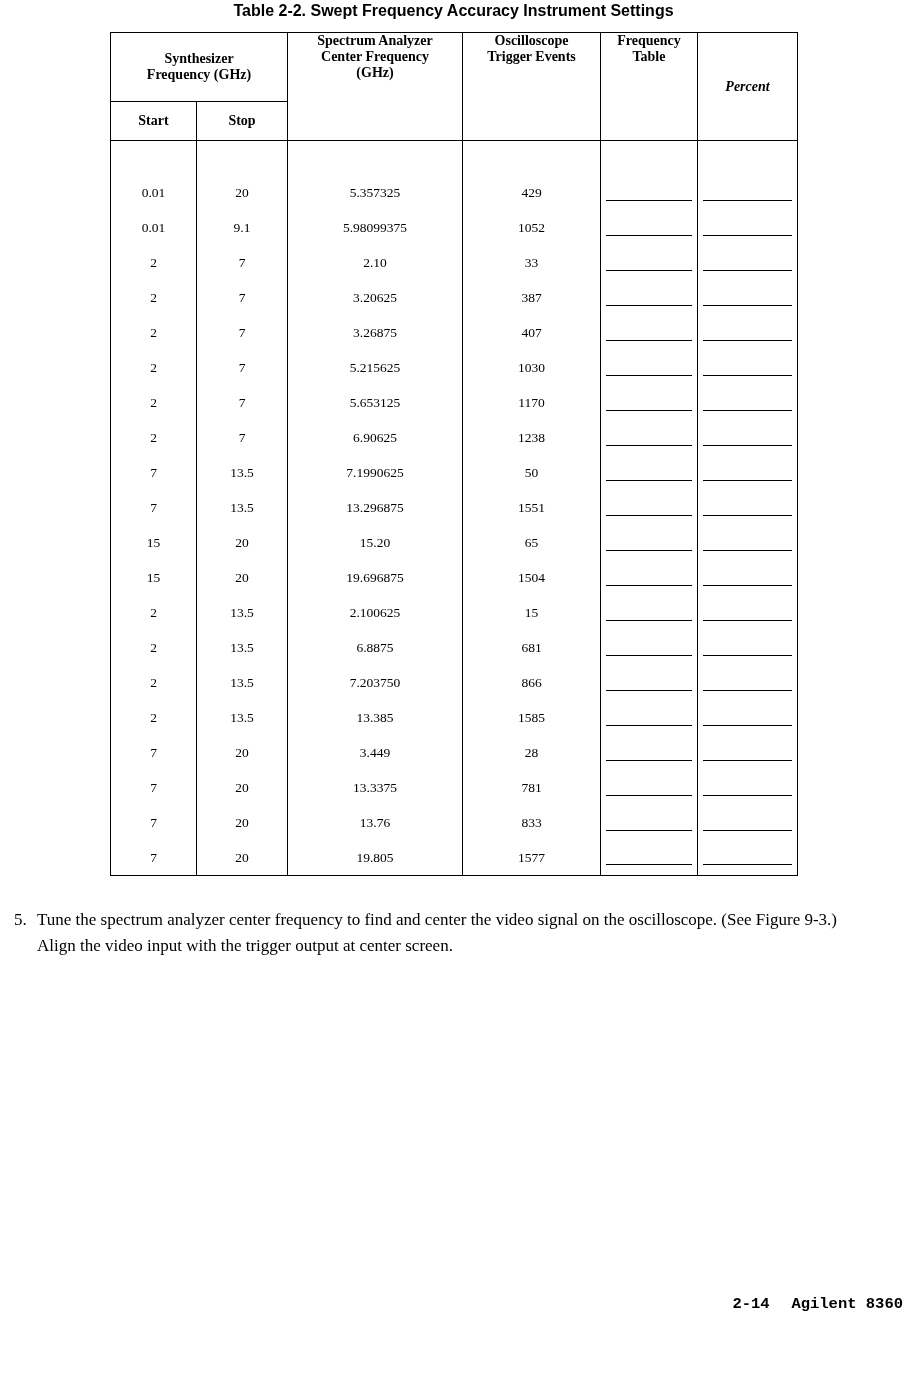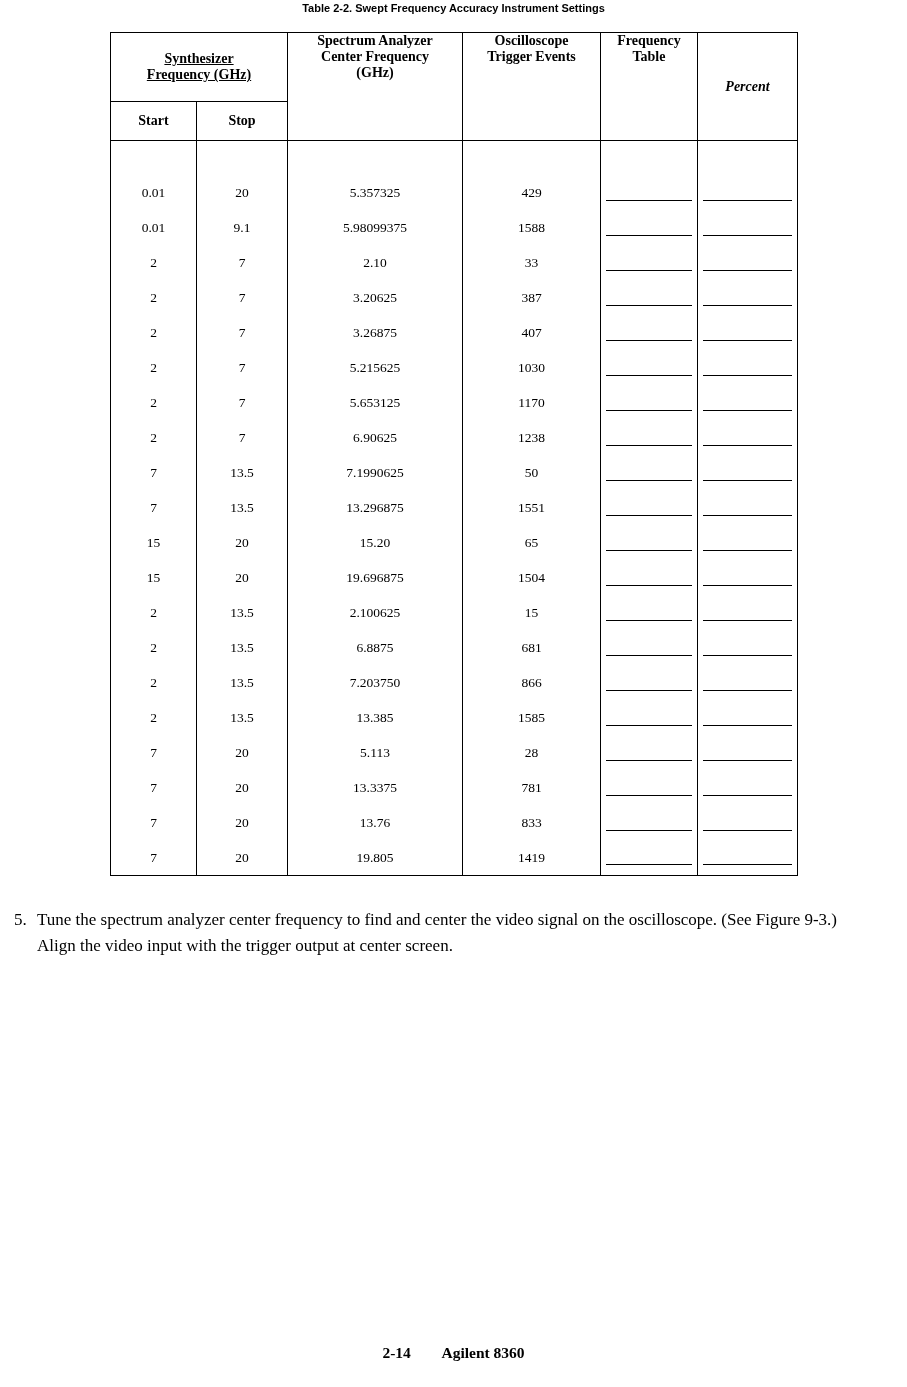--- a/index.html
+++ b/index.html
@@ -6,37 +6,37 @@
   html, body { background: #ffffff; }
   body {
     width: 907px; height: 1387px; position: relative; overflow: hidden;
     font-family: "Liberation Serif", serif; color: #000;
   }
 
   .title {
     position: absolute; top: 2px; left: 0; width: 907px;
     text-align: center;
     font-family: "Liberation Sans", sans-serif;
-    font-weight: bold; font-size: 11px;
+    font-weight: bold; font-size: 16px;
   }
 
   .freq-table {
     position: absolute; top: 32px; left: 110px;
     width: 687px; border-collapse: collapse; table-layout: fixed;
     border: 1px solid #000;
   }
   .freq-table th, .freq-table td {
     border-left: 1px solid #000; border-right: 1px solid #000;
   }
   .freq-table thead { border-bottom: 1px solid #000; }
   .freq-table th {
     font-weight: bold; white-space: pre-line; font-size: 14px;
     padding: 0 4px; text-align: center;
   }
-  .th-synth { border-bottom: 1px solid #000; height: 69px; vertical-align: middle; text-decoration: underline; }
+  .th-synth { border-bottom: 1px solid #000; height: 69px; vertical-align: middle; }
   .th-rowspan { vertical-align: top; padding-top: 13px; }
   .th-percent { vertical-align: middle; padding-top: 0; font-style: italic; }
   .h-row2 th { height: 39px; vertical-align: middle; }
 
   .freq-table tbody td {
     text-align: center; font-size: 13.5px; height: 35px; vertical-align: middle;
   }
   .spacer-row td { height: 37px; }
 
   .blank {
@@ -45,24 +45,24 @@
   }
 
   .step {
     position: absolute; top: 907px; left: 14px; width: 858px;
     display: flex; font-size: 17px; line-height: 26px;
   }
   .step-num { width: 23px; flex: none; }
   .step-text { flex: 1; }
 
   .footer {
-    position: absolute; top: 1342px; left: 4px; width: 899px;
-    font-family: Liberation Serif, serif; font-weight: bold;
+    position: absolute; top: 1293px; left: 4px; width: 899px;
+    font-family: Liberation Mono, monospace; font-weight: bold;
     font-size: 15.5px; line-height: 22px;
-    display: flex; justify-content: center; align-items: flex-start;
+    display: flex; justify-content: flex-end; align-items: flex-start;
   }
   .footer-left { display: flex; }
   .footer-pagenum { width: 59px; flex: none; }
 </style>
 </head>
 <body>
 
 <div class="page">
 
   <h1 class="title">Table 2-2. Swept Frequency Accuracy Instrument Settings</h1>
@@ -114,21 +114,21 @@
       </td>
       <td class="c-percent">
         <span class="blank"></span>
       </td>
     </tr>
 
     <tr>
       <td class="c-start">0.01</td>
       <td class="c-stop">9.1</td>
       <td class="c-center">5.98099375</td>
-      <td class="c-events">1588</td>
+      <td class="c-events">1052</td>
       <td class="c-error">
         <span class="blank"></span>
       </td>
       <td class="c-percent">
         <span class="blank"></span>
       </td>
     </tr>
 
     <tr>
       <td class="c-start">2</td>
@@ -308,21 +308,21 @@
         <span class="blank"></span>
       </td>
       <td class="c-percent">
         <span class="blank"></span>
       </td>
     </tr>
 
     <tr>
       <td class="c-start">7</td>
       <td class="c-stop">20</td>
-      <td class="c-center">5.113</td>
+      <td class="c-center">3.449</td>
       <td class="c-events">28</td>
       <td class="c-error">
         <span class="blank"></span>
       </td>
       <td class="c-percent">
         <span class="blank"></span>
       </td>
     </tr>
 
     <tr>
@@ -348,21 +348,21 @@
       </td>
       <td class="c-percent">
         <span class="blank"></span>
       </td>
     </tr>
 
     <tr>
       <td class="c-start">7</td>
       <td class="c-stop">20</td>
       <td class="c-center">19.805</td>
-      <td class="c-events">1419</td>
+      <td class="c-events">1577</td>
       <td class="c-error">
         <span class="blank"></span>
       </td>
       <td class="c-percent">
         <span class="blank"></span>
       </td>
     </tr>
   </tbody>
   </table>
 

